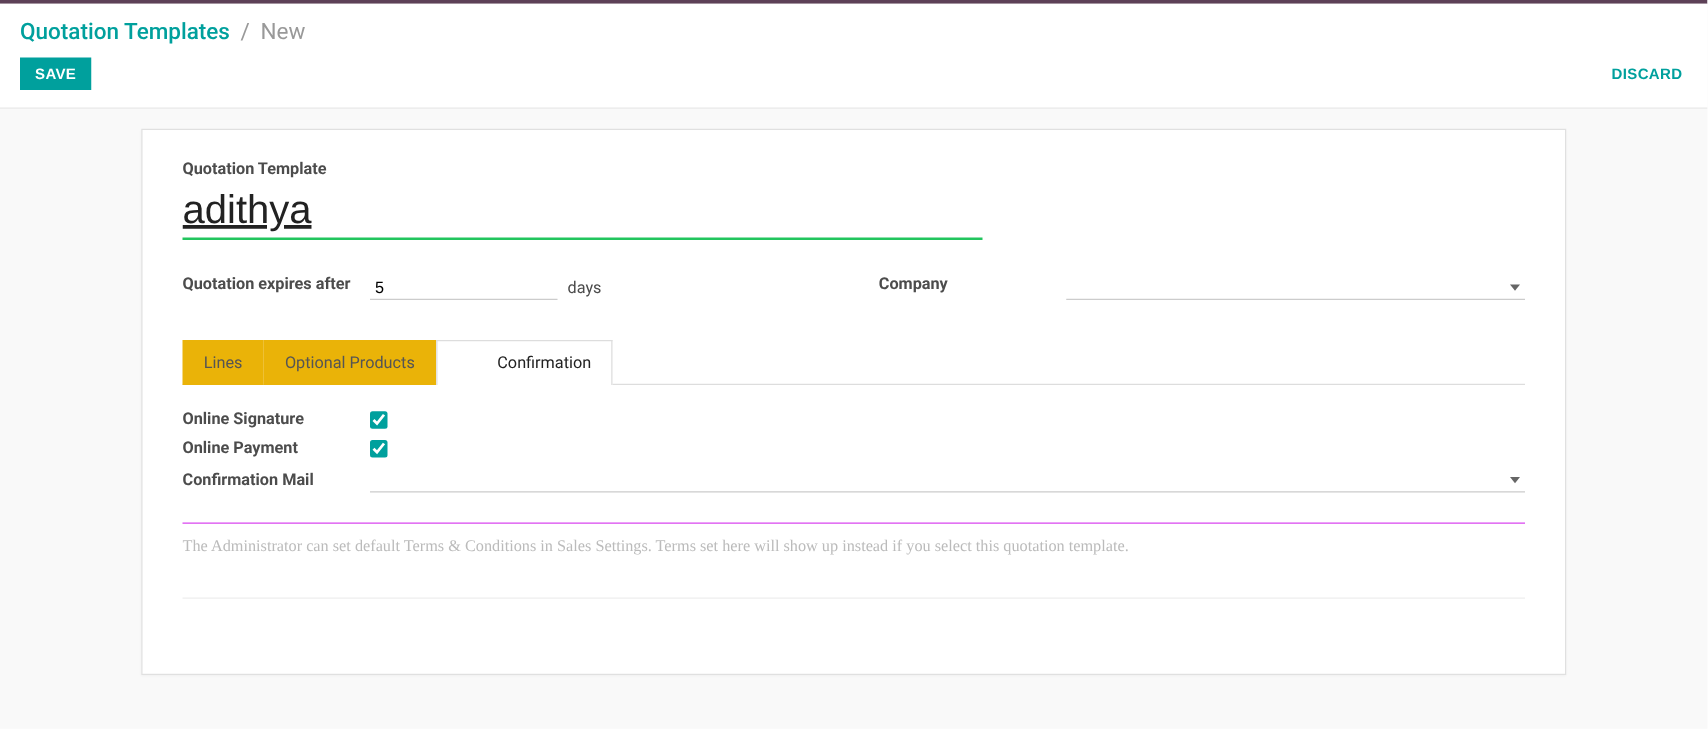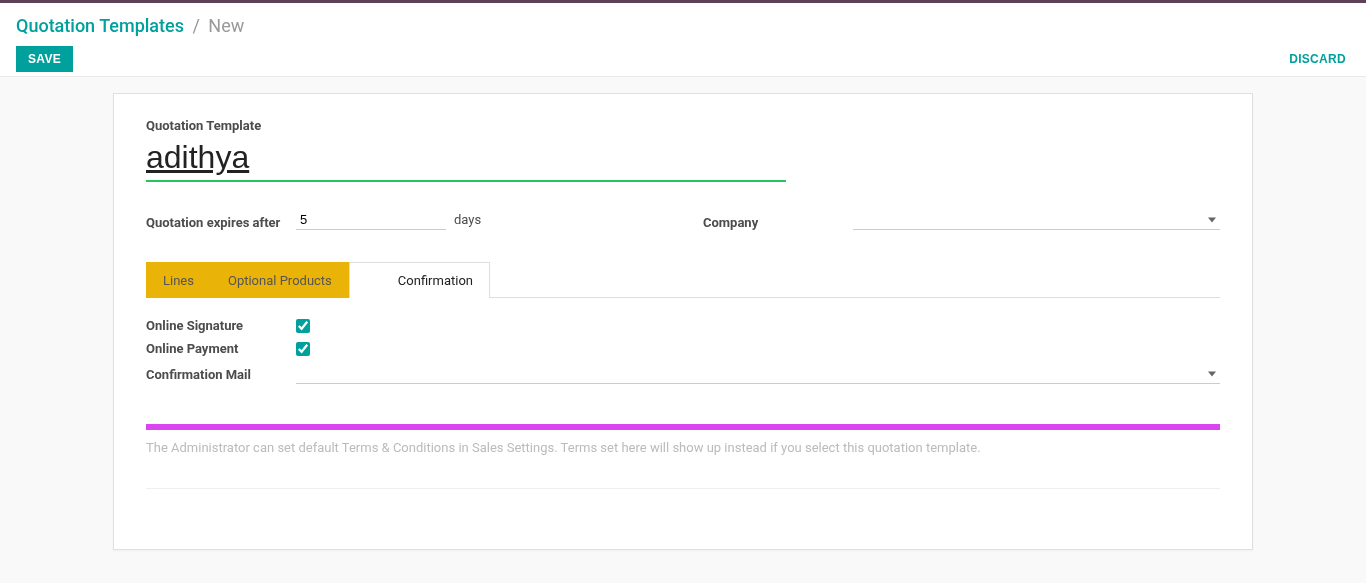--- a/index.html
+++ b/index.html
@@ -12,21 +12,21 @@
       font-size: 13px;
       color: #4c4c4c;
       background: #f9f9f9;
     }
     .top-bar {
       height: 3px;
       background: #5d4157;
     }
     .header {
       background: #fff;
-      padding: 12px 16px 4px 16px;
+      padding: 12px 16px 14px 16px;
       border-bottom: 1px solid #e8e8e8;
     }
     .breadcrumb {
       font-size: 18px;
       margin-bottom: 10px;
     }
     .breadcrumb-link {
       color: #00a09d;
       font-weight: 500;
       cursor: pointer;
@@ -98,21 +98,21 @@
       text-decoration: underline;
     }
     .field-row {
       display: flex;
       margin-top: 28px;
       gap: 40px;
     }
     .field-col {
       flex: 1;
       display: flex;
-      align-items: flex-end;
+      align-items: flex-start;
     }
     .field-label {
       font-size: 13px;
       font-weight: 700;
       width: 150px;
       flex-shrink: 0;
     }
     .field-control {
       flex: 1;
       display: flex;
@@ -203,24 +203,25 @@
     }
     .mail-input {
       width: 100%;
       border: none;
       border-bottom: 1px solid #ccc;
       padding: 2px 4px;
       outline: none;
       font-size: 13px;
     }
     .terms-block {
-      margin-top: 36px;
-      border-top: 6px solid #d946ef;
+      margin-top: 20px;
+      border-top: 1px solid #d946ef;
       border-bottom: 1px solid #eee;
       padding: 8px 0;
+      font-family: Liberation Serif, serif;
     }
     .terms-textarea {
       width: 100%;
       border: none;
       outline: none;
       font-size: 13px;
       color: #bbb;
       resize: none;
       font-family: inherit;
       line-height: 1.5;

